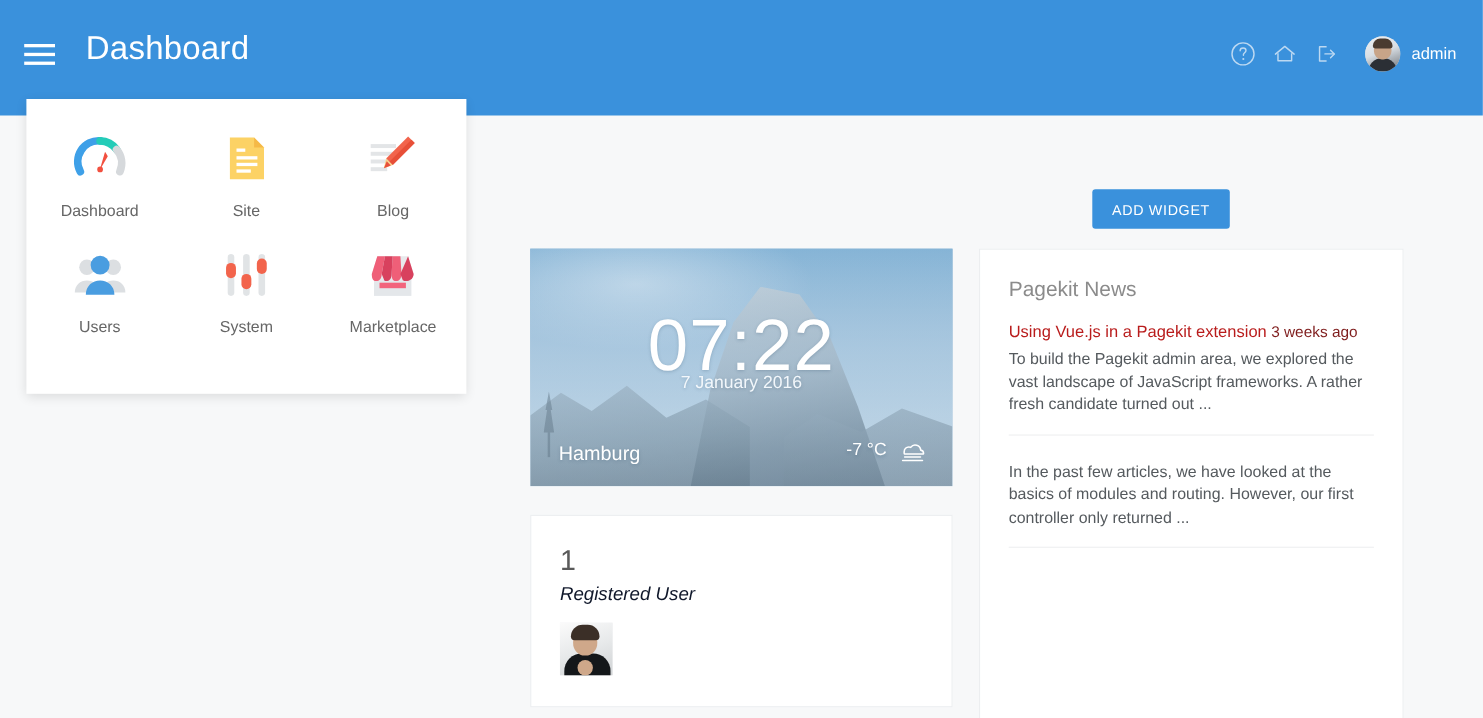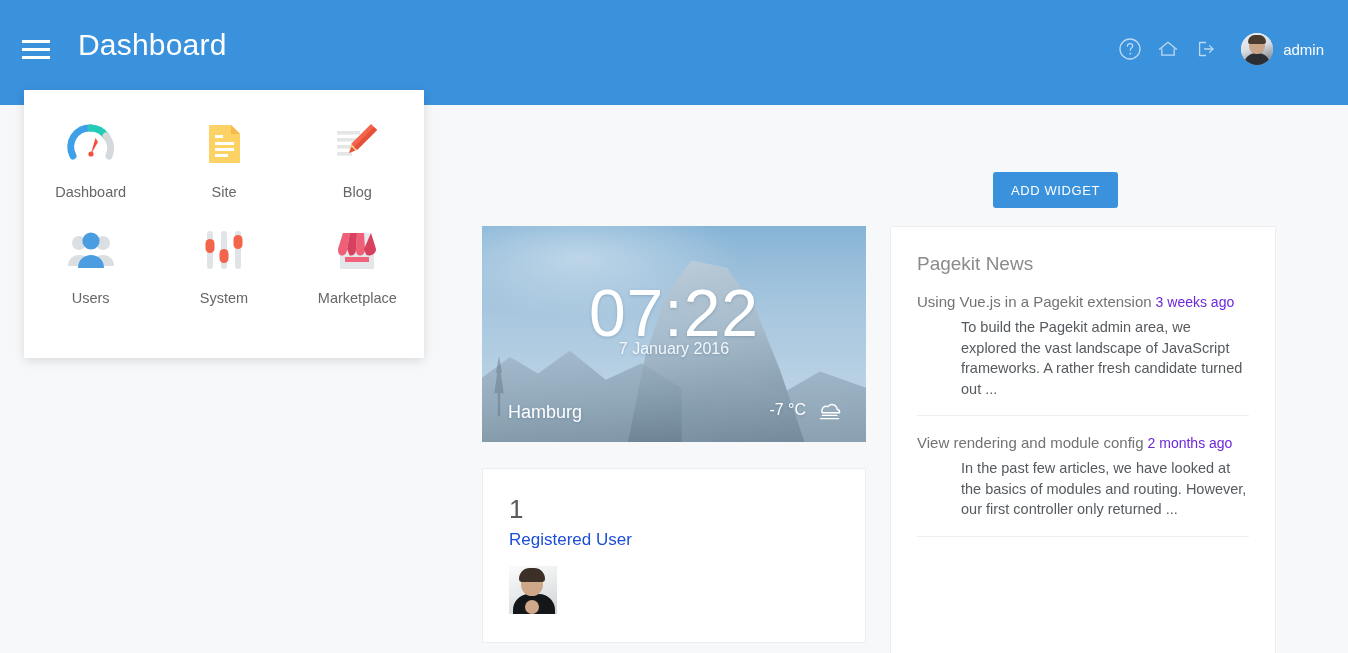--- a/index.html
+++ b/index.html
@@ -151,40 +151,40 @@
     color:#ffffff; font-size:16px; font-weight:400;
     text-shadow: 0 1px 3px rgba(40,70,100,.25);
   }
 
   
   .card {
     background:#fff; border:1px solid #eceef0;
   }
   .users-widget { margin-top: 26px; height: 175px; padding: 26px 26px 0 26px; }
   .users-count { font-size: 26px; color:#5a5a5a; font-weight:300; line-height:1.1; }
-  .users-label { font-size: 17px; color:#1d4ed8; font-weight:400; margin-top: 6px; }
+  .users-label { font-size: 17px; color:#0f172a; font-weight:400; margin-top: 6px; font-style: italic; }
   .user-thumb {
     margin-top: 16px;
     width: 48px; height: 48px; overflow:hidden; position:relative;
     background: #f2f3f4;
   }
   .user-thumb .ubg { position:absolute; inset:0; background: linear-gradient(160deg,#fbfbfb 0%,#e7e9ea 50%,#cfd2d4 100%); }
   .user-thumb .uhair { position:absolute; left:10px; top:2px; width:26px; height:14px; border-radius:13px 13px 4px 4px; background:#3b2f27; }
   .user-thumb .uhead { position:absolute; left:12px; top:6px; width:22px; height:24px; border-radius:50% 50% 48% 48%; background:#cfa88a; }
   .user-thumb .ubody { position:absolute; left:4px; bottom:0; width:42px; height:20px; border-radius:16px 16px 0 0; background:#14171a; }
   .user-thumb .uhand { position:absolute; left:16px; bottom:0; width:14px; height:14px; border-radius:7px; background:#cfa88a; }
 
   
   .news { height: 531px; padding: 26px 26px 0 26px; overflow:hidden; }
   .news-title { font-size: 19px; color:#8b8b8b; font-weight:400; }
   .news-item { padding: 18px 0 16px; border-bottom: 1px solid #eeeff0; }
   .news-item:first-of-type { padding-top: 16px; }
-  .news-link { color:#737373; font-size: 15px; text-decoration:none; cursor:pointer; }
-  .news-date { color:#6d28d9; font-size: 14px; margin-left: 4px; }
-  .news-text { color:#555a5e; font-size: 14.5px; line-height: 1.42; margin-top: 6px; margin-left: 44px; }
+  .news-link { color:#b91c1c; font-size: 15px; text-decoration:none; cursor:pointer; }
+  .news-date { color:#7f1d1d; font-size: 14px; margin-left: 4px; }
+  .news-text { color:#555a5e; font-size: 14.5px; line-height: 1.42; margin-top: 6px; }
   .news-item-last { padding-top: 18px; }
 </style>
 </head>
 <body>
 
 <div class="header">
   <div class="header-left">
     <div class="hamburger">
       <span></span>
       <span></span>
@@ -360,23 +360,20 @@
 
       <div class="news-item">
         <div>
           <a class="news-link">Using Vue.js in a Pagekit extension</a><span class="news-date">3 weeks ago</span>
         </div>
         <div class="news-text">To build the Pagekit admin area, we explored the vast landscape of JavaScript frameworks. A rather fresh candidate turned out ...</div>
       </div>
 
 
       <div class="news-item">
-        <div>
-          <a class="news-link">View rendering and module config</a><span class="news-date">2 months ago</span>
-        </div>
         <div class="news-text">In the past few articles, we have looked at the basics of modules and routing. However, our first controller only returned ...</div>
       </div>
 
       <div class="news-item-last">
         
       </div>
 
     </div>
   </div>
 

